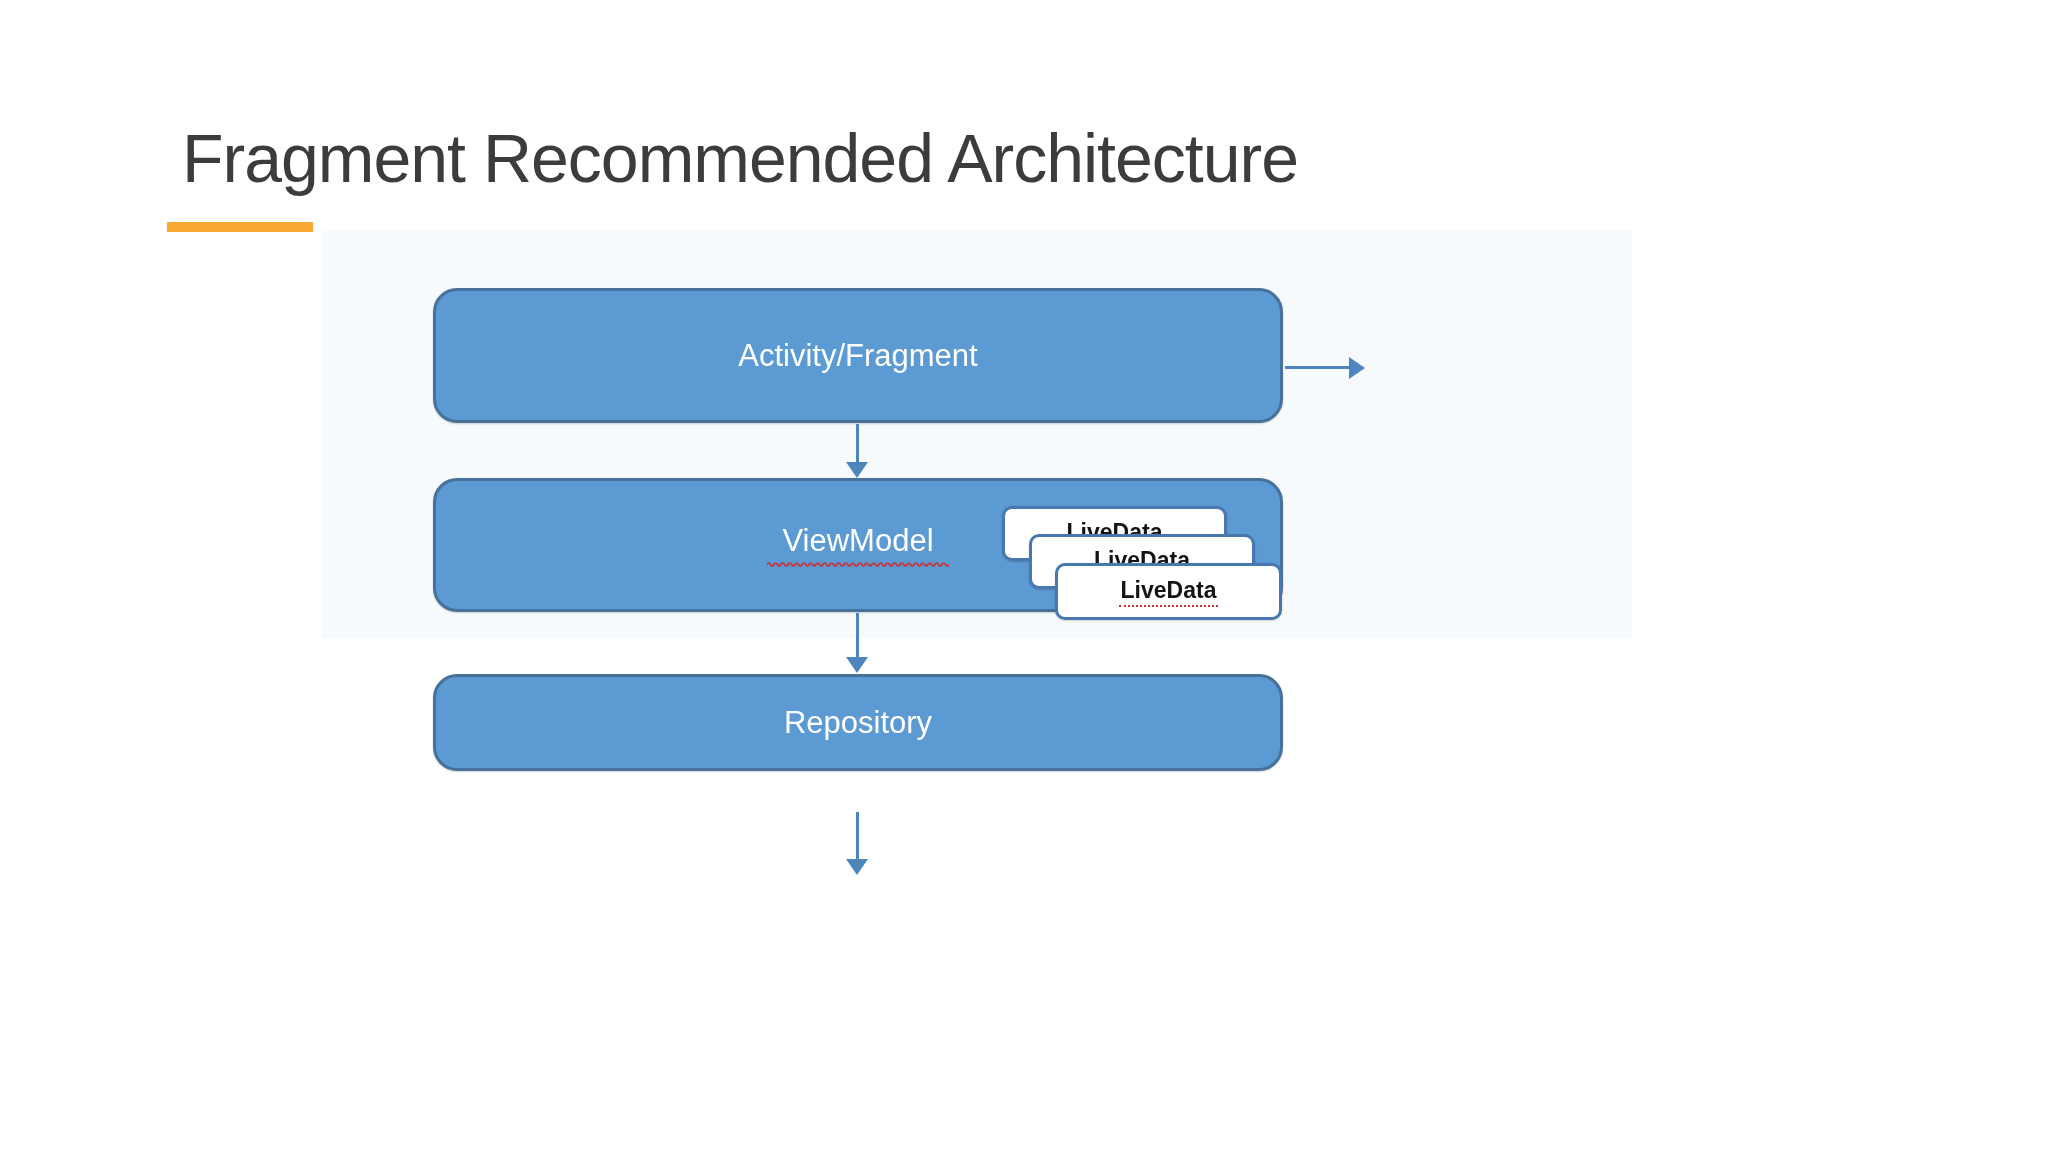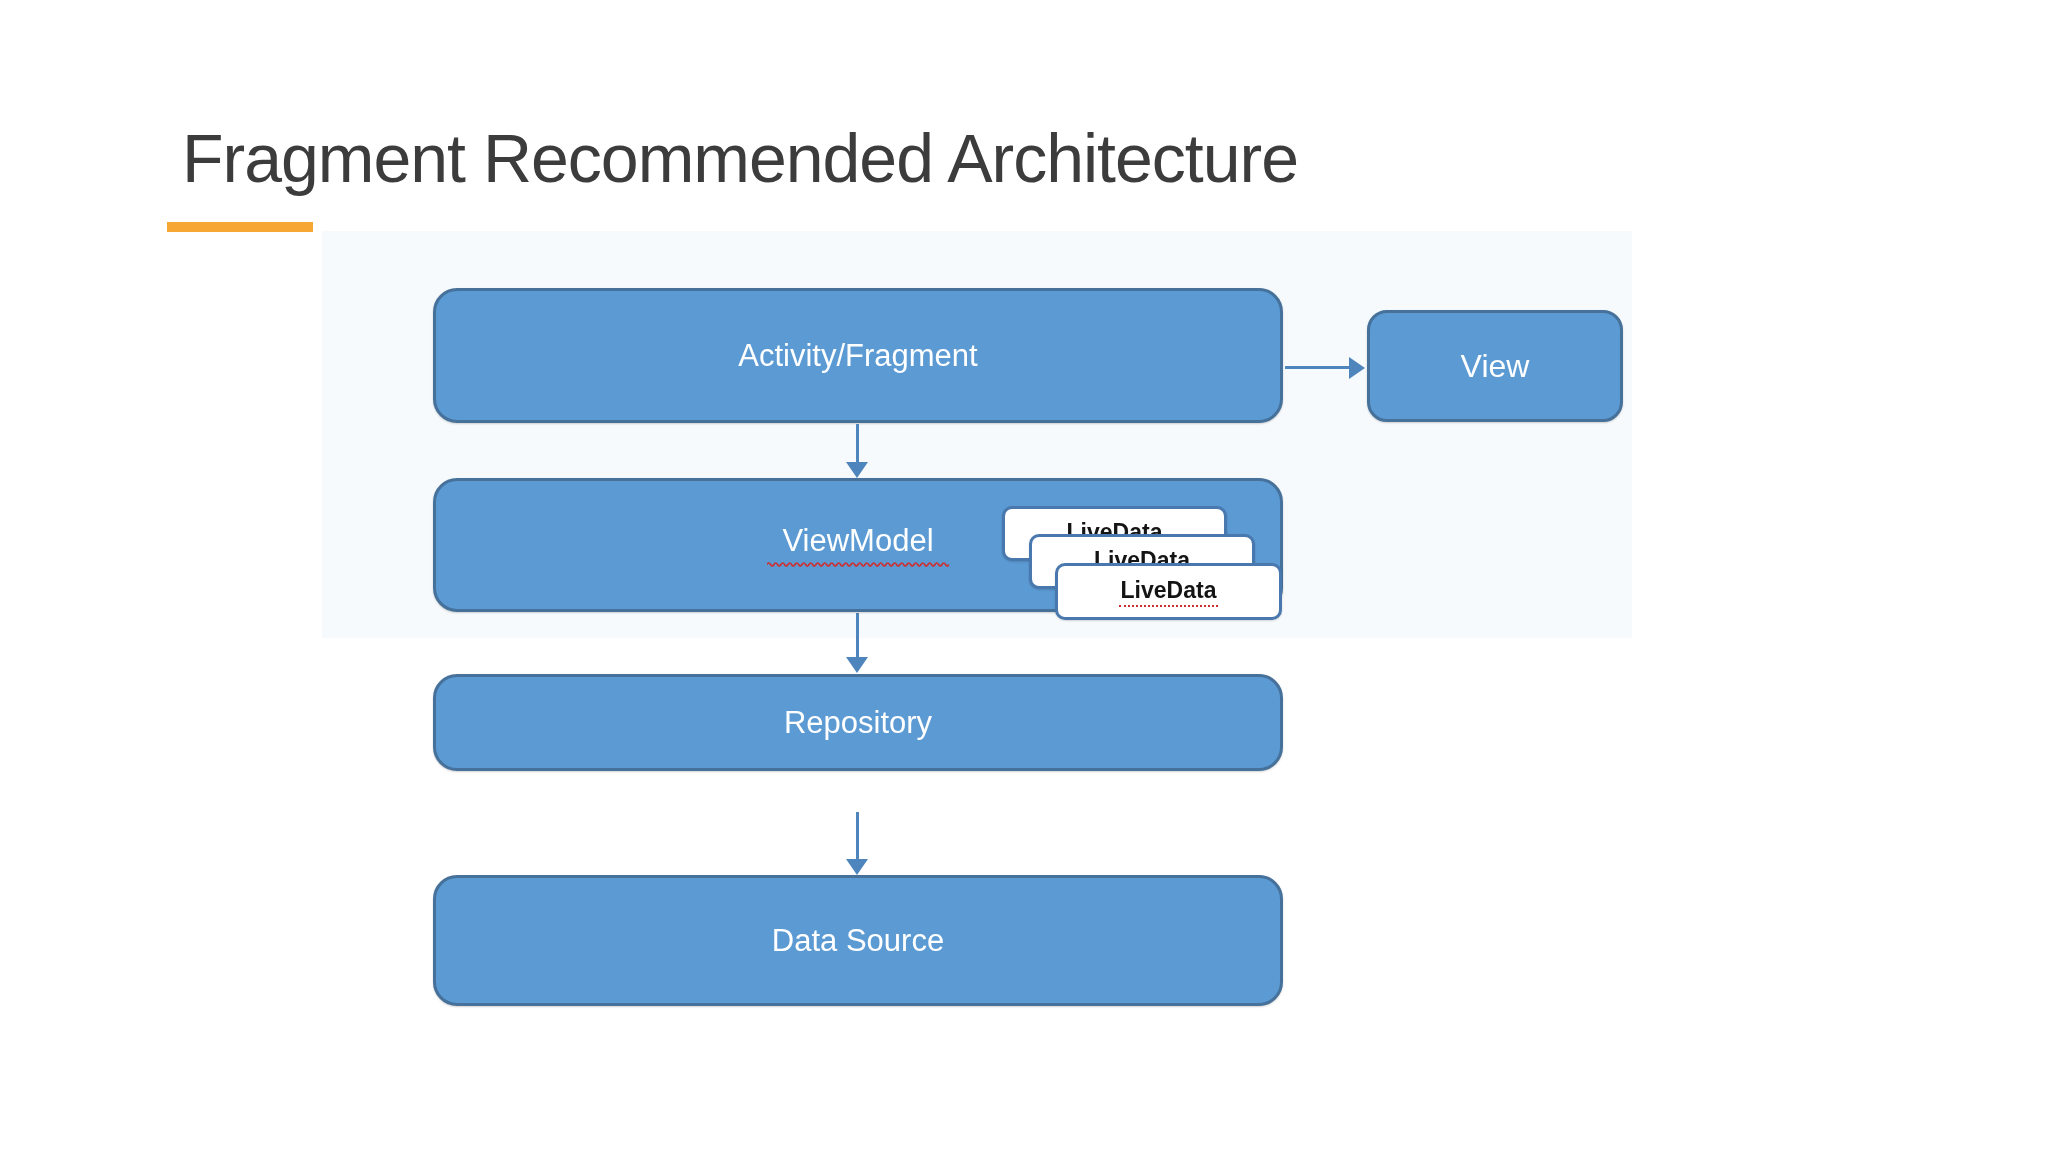--- a/index.html
+++ b/index.html
@@ -77,23 +77,20 @@
 
   <div class="bg-panel"></div>
 
   <div class="page-title">Fragment Recommended Architecture</div>
   <div class="title-bar"></div>
 
   <div class="node n-activity">
     <span>Activity/Fragment</span>
   </div>
 
-  <div class="node n-view">
-    <span>View</span>
-  </div>
 
   <div class="node n-viewmodel">
     <span class="label-wrap">
       <span>ViewModel</span>
       <svg class="squiggle" width="182" height="7" viewBox="0 0 182 7">
         <path fill="none" style="stroke:var(--spell-red,#cf2e2e)" stroke-width="1.6" d="M0 3.5 Q 1.75 0.5 3.5 3.5 Q 5.25 6.5 7 3.5 Q 8.75 0.5 10.5 3.5 Q 12.25 6.5 14 3.5 Q 15.75 0.5 17.5 3.5 Q 19.25 6.5 21 3.5 Q 22.75 0.5 24.5 3.5 Q 26.25 6.5 28 3.5 Q 29.75 0.5 31.5 3.5 Q 33.25 6.5 35 3.5 Q 36.75 0.5 38.5 3.5 Q 40.25 6.5 42 3.5 Q 43.75 0.5 45.5 3.5 Q 47.25 6.5 49 3.5 Q 50.75 0.5 52.5 3.5 Q 54.25 6.5 56 3.5 Q 57.75 0.5 59.5 3.5 Q 61.25 6.5 63 3.5 Q 64.75 0.5 66.5 3.5 Q 68.25 6.5 70 3.5 Q 71.75 0.5 73.5 3.5 Q 75.25 6.5 77 3.5 Q 78.75 0.5 80.5 3.5 Q 82.25 6.5 84 3.5 Q 85.75 0.5 87.5 3.5 Q 89.25 6.5 91 3.5 Q 92.75 0.5 94.5 3.5 Q 96.25 6.5 98 3.5 Q 99.75 0.5 101.5 3.5 Q 103.25 6.5 105 3.5 Q 106.75 0.5 108.5 3.5 Q 110.25 6.5 112 3.5 Q 113.75 0.5 115.5 3.5 Q 117.25 6.5 119 3.5 Q 120.75 0.5 122.5 3.5 Q 124.25 6.5 126 3.5 Q 127.75 0.5 129.5 3.5 Q 131.25 6.5 133 3.5 Q 134.75 0.5 136.5 3.5 Q 138.25 6.5 140 3.5 Q 141.75 0.5 143.5 3.5 Q 145.25 6.5 147 3.5 Q 148.75 0.5 150.5 3.5 Q 152.25 6.5 154 3.5 Q 155.75 0.5 157.5 3.5 Q 159.25 6.5 161 3.5 Q 162.75 0.5 164.5 3.5 Q 166.25 6.5 168 3.5 Q 169.75 0.5 171.5 3.5 Q 173.25 6.5 175 3.5 Q 176.75 0.5 178.5 3.5 Q 180.25 6.5 182 3.5"></path>
       </svg>
     </span>
   </div>
 
@@ -104,23 +101,20 @@
     <span class="u">LiveData</span>
   </div>
   <div class="ld ld-front">
     <span class="u">LiveData</span>
   </div>
 
   <div class="node n-repository">
     <span>Repository</span>
   </div>
 
-  <div class="node n-datasource">
-    <span>Data Source</span>
-  </div>
 
   <div>
     <div class="arrow-line-h" style="left:1285px;top:366px;width:64px;"></div>
     <div class="arrow-head-right" style="left:1349px;top:357px;"></div>
   </div>
 
   <div>
     <div class="arrow-line-v" style="left:856px;top:424px;height:38px;"></div>
     <div class="arrow-head-down" style="left:846px;top:462px;"></div>
   </div>

